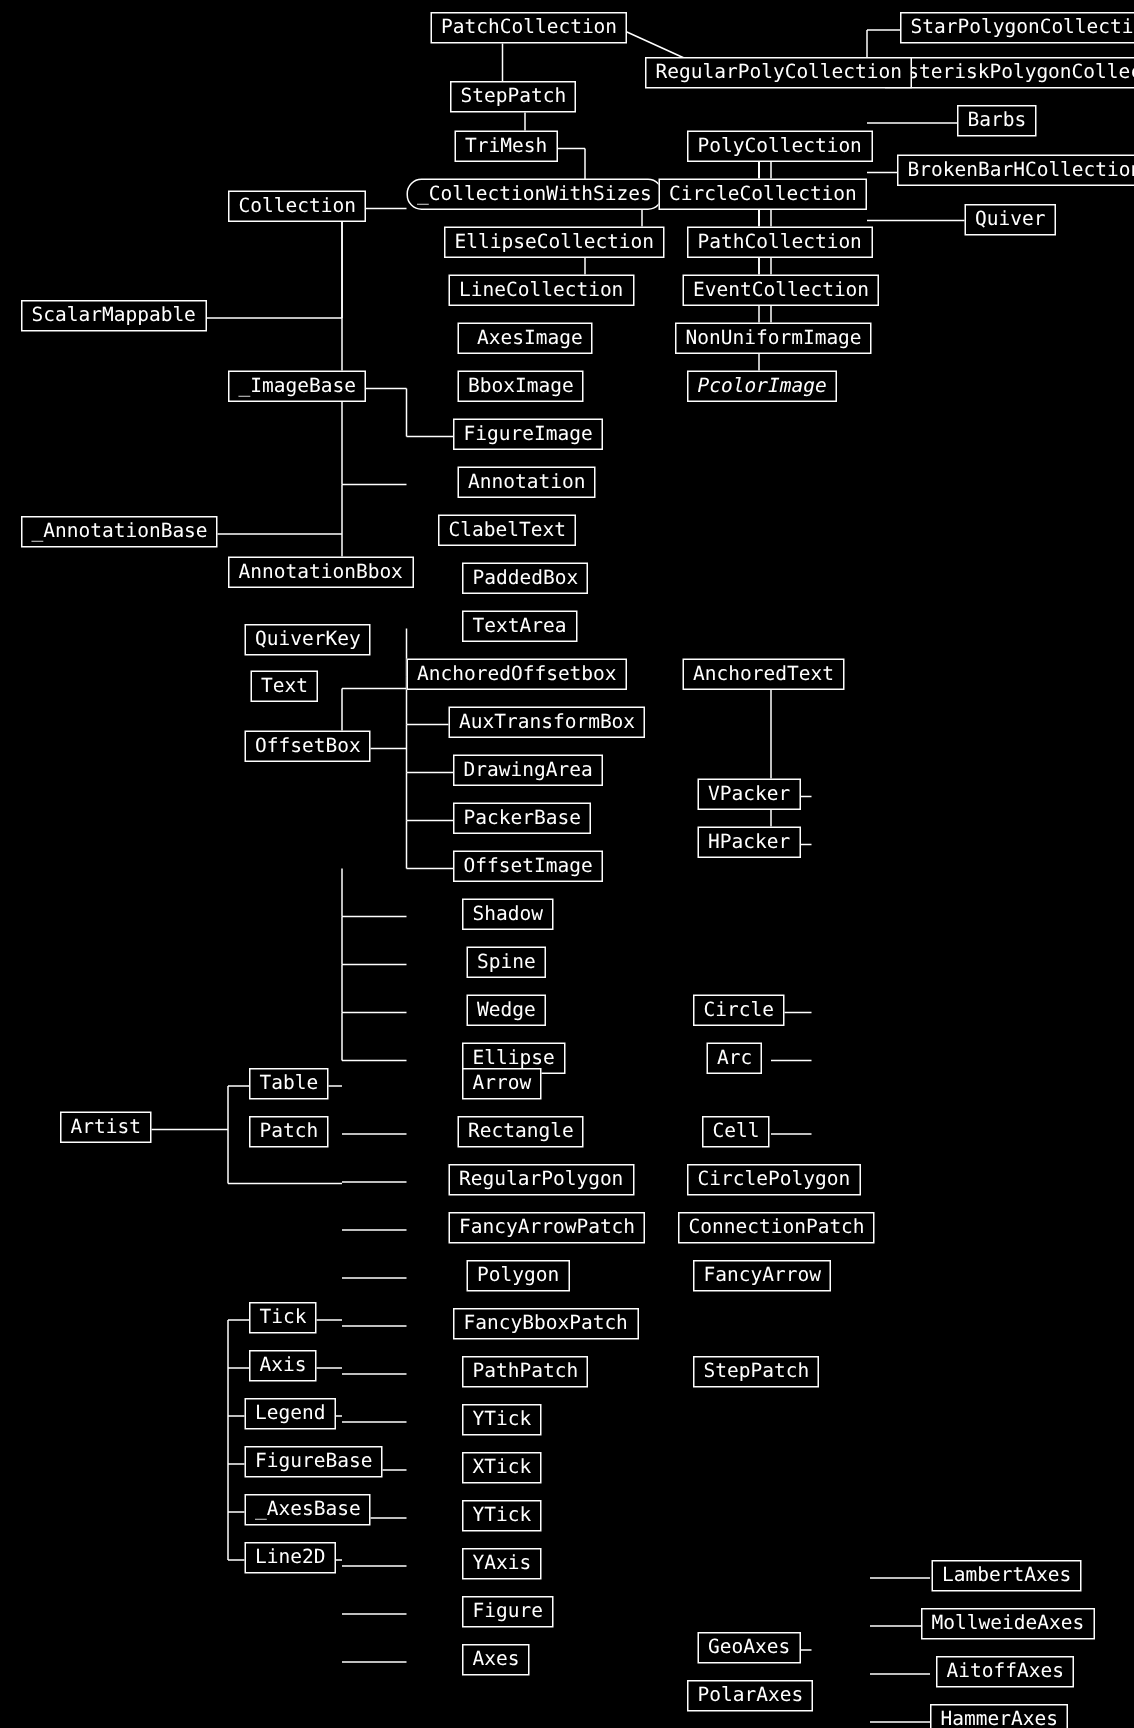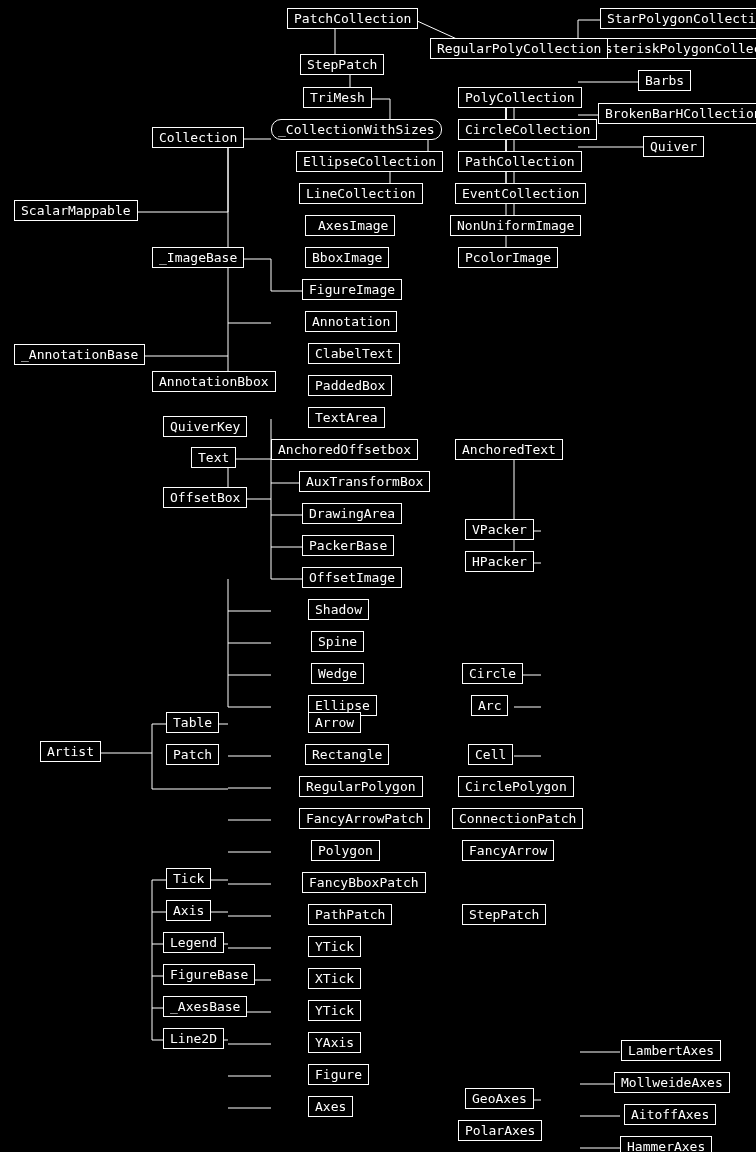--- a/index.html
+++ b/index.html
@@ -150,43 +150,43 @@
     <div class="node" style="left: 590px; top: 38px;">AsteriskPolygonCollection</div>
     <div class="node" style="left: 287px; top: 8px;">PatchCollection</div>
     <div class="node" style="left: 430px; top: 38px;">RegularPolyCollection</div>
     <div class="node" style="left: 638px; top: 70px;">Barbs</div>
     <div class="node" style="left: 300px; top: 54px;">StepPatch</div>
     <div class="node" style="left: 598px; top: 103px;">BrokenBarHCollection</div>
     <div class="node" style="left: 303px; top: 87px;">TriMesh</div>
     <div class="node" style="left: 458px; top: 87px;">PolyCollection</div>
     <div class="node" style="left: 643px; top: 136px;">Quiver</div>
     <div class="node" style="left: 271px; top: 119px; border-radius: 10px;">_CollectionWithSizes</div>
-    <div class="node" style="left: 458px; top: 119px;">CircleCollection</div>
+    <div class="node" style="left: 439px; top: 119px;">CircleCollection</div>
     <div class="node" style="left: 152px; top: 127px;">Collection</div>
     <div class="node" style="left: 296px; top: 151px;">EllipseCollection</div>
     <div class="node" style="left: 458px; top: 151px;">PathCollection</div>
     <div class="node" style="left: 299px; top: 183px;">LineCollection</div>
     <div class="node" style="left: 455px; top: 183px;">EventCollection</div>
     <div class="node" style="left: 305px; top: 215px; padding-left: 12px;">AxesImage</div>
     <div class="node" style="left: 450px; top: 215px;">NonUniformImage</div>
     <div class="node" style="left: 14px; top: 200px;">ScalarMappable</div>
     <div class="node" style="left: 305px; top: 247px;">BboxImage</div>
-    <div class="node" style="left: 458px; top: 247px;">PcolorImage</div>
+    <div class="node" style="left: 458px; top: 247px; font-style: italic;">PcolorImage</div>
     <div class="node" style="left: 152px; top: 247px;">_ImageBase</div>
     <div class="node" style="left: 302px; top: 279px;">FigureImage</div>
     <div class="node" style="left: 305px; top: 311px;">Annotation</div>
-    <div class="node" style="left: 308px; top: 343px;">ClabelText</div>
+    <div class="node" style="left: 292px; top: 343px;">ClabelText</div>
     <div class="node" style="left: 14px; top: 344px;">_AnnotationBase</div>
     <div class="node" style="left: 152px; top: 371px;">AnnotationBbox</div>
     <div class="node" style="left: 308px; top: 375px;">PaddedBox</div>
     <div class="node" style="left: 308px; top: 407px;">TextArea</div>
     <div class="node" style="left: 163px; top: 416px;">QuiverKey</div>
     <div class="node" style="left: 271px; top: 439px;">AnchoredOffsetbox</div>
     <div class="node" style="left: 455px; top: 439px;">AnchoredText</div>
-    <div class="node" style="left: 167px; top: 447px; margin-left: 24px;">Text</div>
+    <div class="node" style="left: 167px; top: 447px;">Text</div>
     <div class="node" style="left: 299px; top: 471px;">AuxTransformBox</div>
     <div class="node" style="left: 163px; top: 487px;">OffsetBox</div>
     <div class="node" style="left: 302px; top: 503px;">DrawingArea</div>
     <div class="node" style="left: 465px; top: 519px;">VPacker</div>
     <div class="node" style="left: 302px; top: 535px;">PackerBase</div>
     <div class="node" style="left: 465px; top: 551px;">HPacker</div>
     <div class="node" style="left: 302px; top: 567px;">OffsetImage</div>
     <div class="node" style="left: 308px; top: 599px;">Shadow</div>
     <div class="node" style="left: 311px; top: 631px;">Spine</div>
     <div class="node" style="left: 311px; top: 663px;">Wedge</div>

